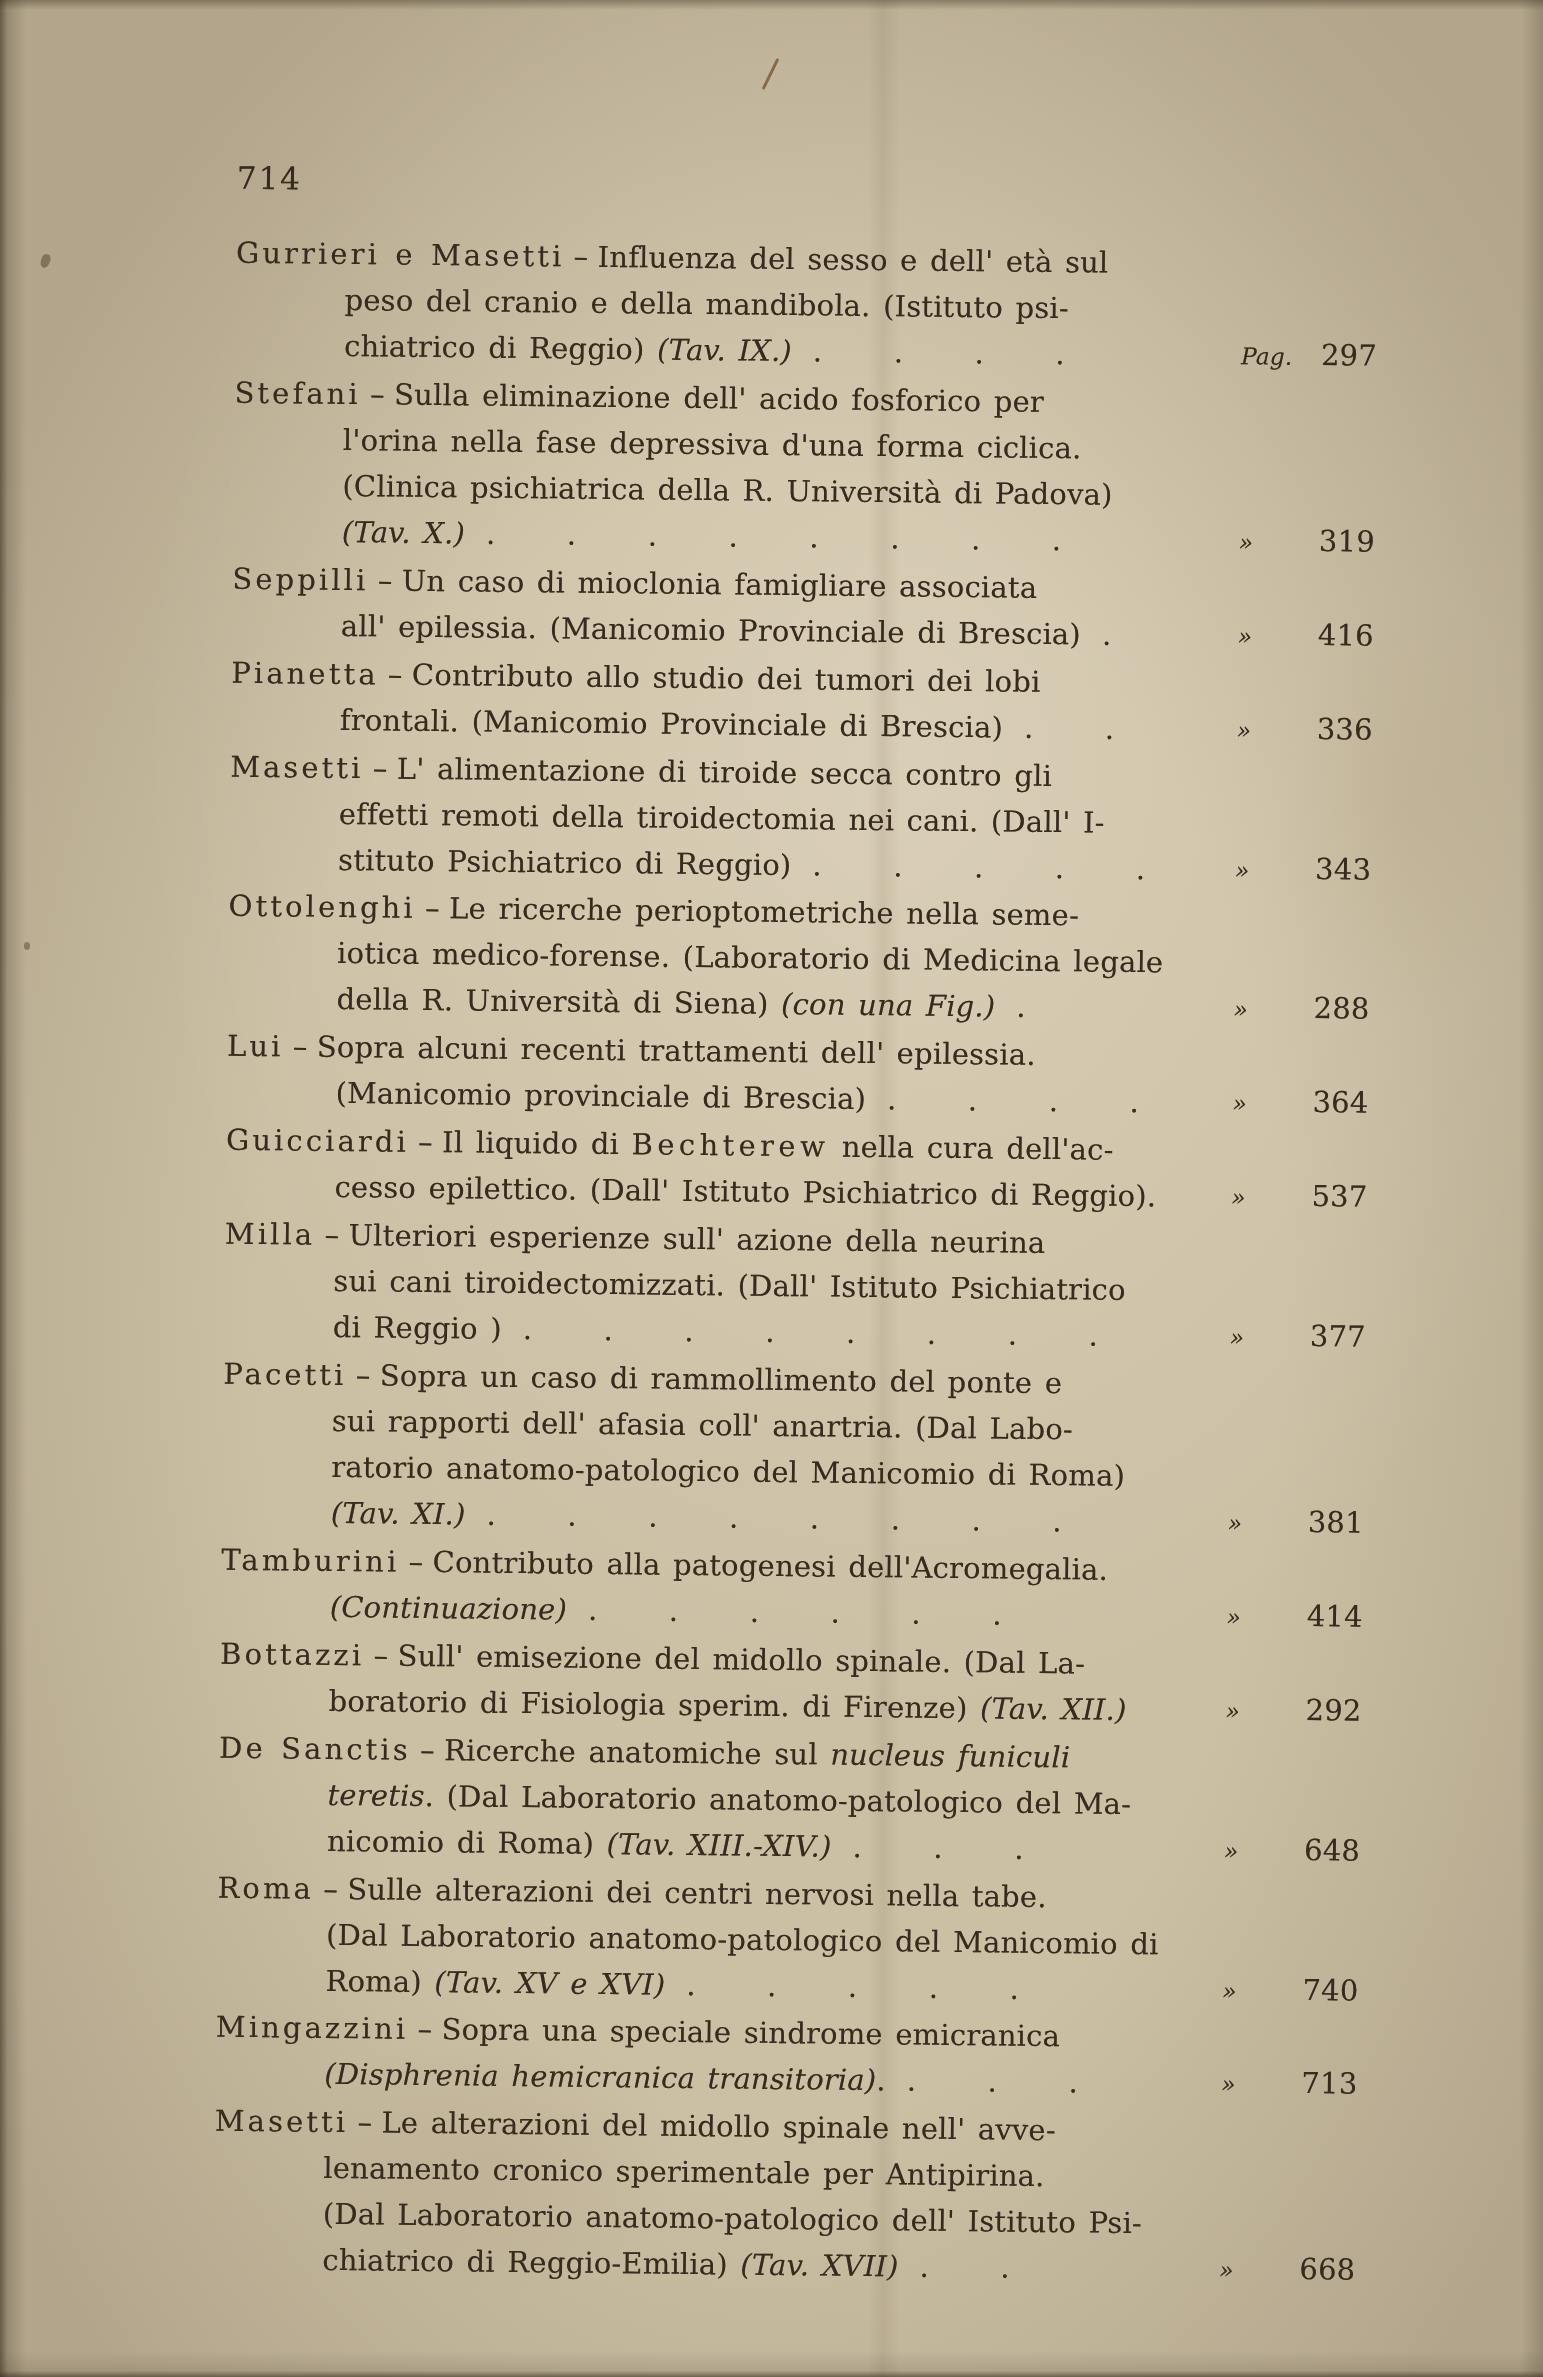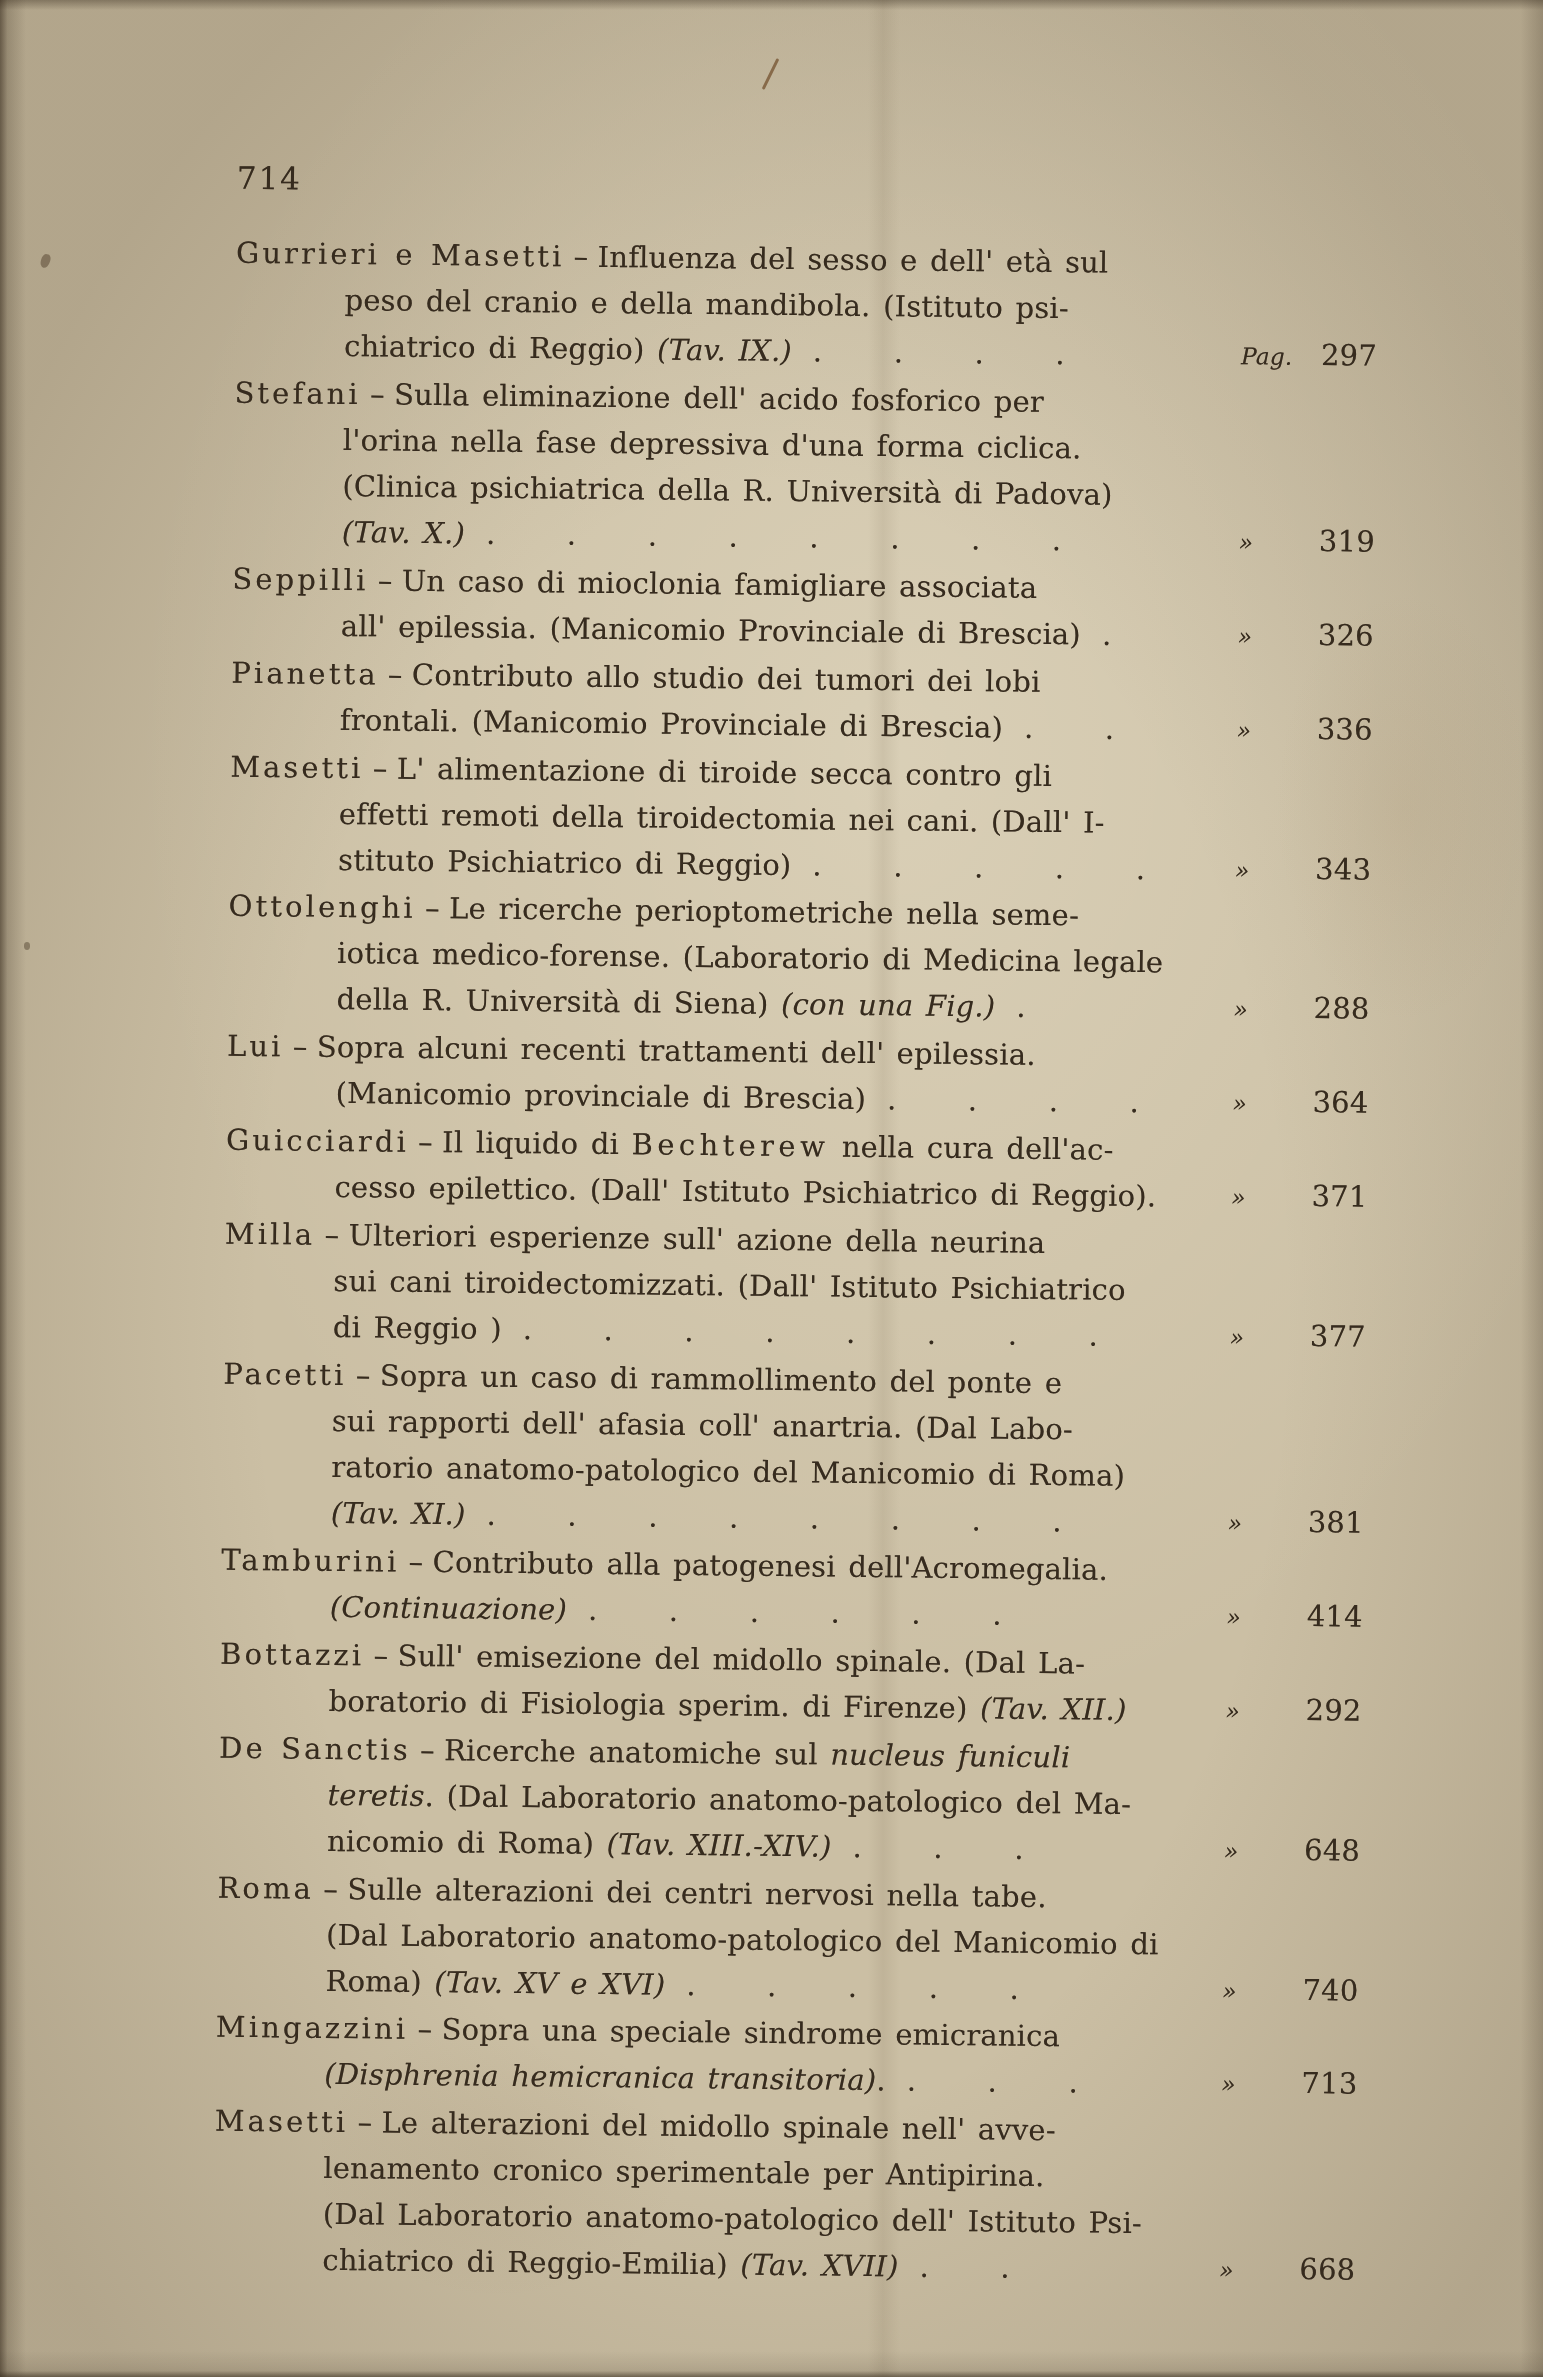--- a/index.html
+++ b/index.html
@@ -113,21 +113,21 @@
       <div class="entry"><span class="author">Stefani</span><span class="dash">–</span><span class="title"><span>Sulla eliminazione dell' acido fosforico per
 l'orina nella fase depressiva d'una forma ciclica.
 (Clinica psichiatrica della R. Università di Padova)
 </span><span class="it">(Tav. X.)</span></span><span class="dots">. . . . . . . .</span><span class="ref">
           <span class="mark">»</span>
           <span class="num">319</span>
         </span></div>
       <div class="entry"><span class="author">Seppilli</span><span class="dash">–</span><span class="title"><span>Un caso di mioclonia famigliare associata
 all' epilessia. (Manicomio Provinciale di Brescia)</span></span><span class="dots">.</span><span class="ref">
           <span class="mark">»</span>
-          <span class="num">326</span>
+          <span class="num">416</span>
         </span></div>
       <div class="entry"><span class="author">Pianetta</span><span class="dash">–</span><span class="title"><span>Contributo allo studio dei tumori dei lobi
 frontali. (Manicomio Provinciale di Brescia)</span></span><span class="dots">. .</span><span class="ref">
           <span class="mark">»</span>
           <span class="num">336</span>
         </span></div>
       <div class="entry"><span class="author">Masetti</span><span class="dash">–</span><span class="title"><span>L' alimentazione di tiroide secca contro gli
 effetti remoti della tiroidectomia nei cani. (Dall' I-
 stituto Psichiatrico di Reggio)</span></span><span class="dots">. . . . .</span><span class="ref">
           <span class="mark">»</span>
@@ -140,21 +140,21 @@
           <span class="num">288</span>
         </span></div>
       <div class="entry"><span class="author">Lui</span><span class="dash">–</span><span class="title"><span>Sopra alcuni recenti trattamenti dell' epilessia.
 (Manicomio provinciale di Brescia)</span></span><span class="dots">. . . .</span><span class="ref">
           <span class="mark">»</span>
           <span class="num">364</span>
         </span></div>
       <div class="entry"><span class="author">Guicciardi</span><span class="dash">–</span><span class="title"><span>Il liquido di </span><span class="sp">Bechterew</span><span> nella cura dell'ac-
 cesso epilettico. (Dall' Istituto Psichiatrico di Reggio).</span></span><span class="dots"></span><span class="ref">
           <span class="mark">»</span>
-          <span class="num">371</span>
+          <span class="num">537</span>
         </span></div>
       <div class="entry"><span class="author">Milla</span><span class="dash">–</span><span class="title"><span>Ulteriori esperienze sull' azione della neurina
 sui cani tiroidectomizzati. (Dall' Istituto Psichiatrico
 di Reggio )</span></span><span class="dots">. . . . . . . .</span><span class="ref">
           <span class="mark">»</span>
           <span class="num">377</span>
         </span></div>
       <div class="entry"><span class="author">Pacetti</span><span class="dash">–</span><span class="title"><span>Sopra un caso di rammollimento del ponte e
 sui rapporti dell' afasia coll' anartria. (Dal Labo-
 ratorio anatomo-patologico del Manicomio di Roma)

